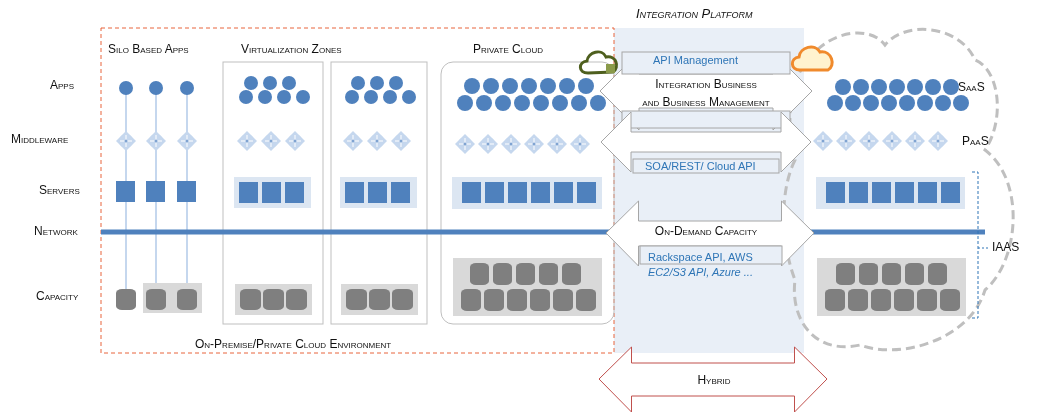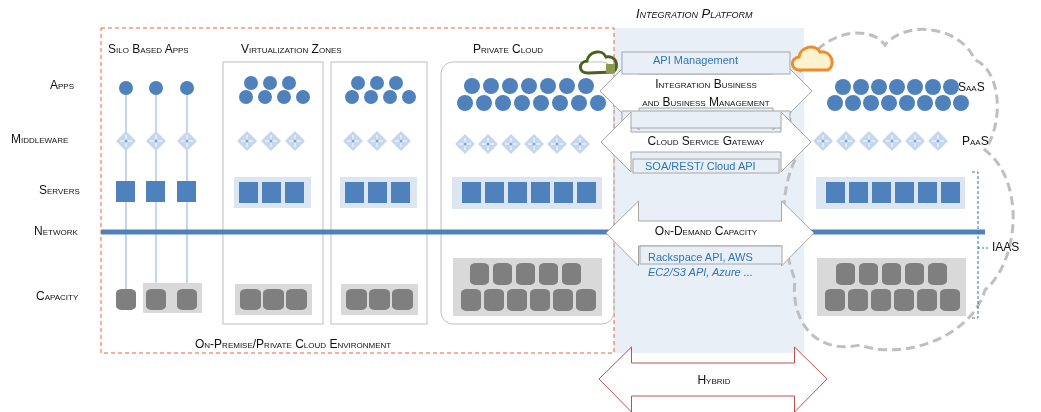--- a/index.html
+++ b/index.html
@@ -303,21 +303,20 @@
   <div class="lbl sc" style="left:36px;top:289px;">Capacity</div>
 
   <div class="lbl sc" style="left:108px;top:42px;">Silo Based Apps</div>
   <div class="lbl sc" style="left:241px;top:42px;">Virtualization Zones</div>
   <div class="lbl sc" style="left:473px;top:42px;">Private Cloud</div>
   <div class="lbl sc" style="left:195px;top:337px;">On-Premise/Private Cloud Environment</div>
 
   <div class="blue-txt" style="left:653px;top:54px;">API Management</div>
   <div class="lbl sc" style="left:600px;top:77px;width:212px;text-align:center;">Integration Business</div>
   <div class="lbl sc" style="left:600px;top:95px;width:212px;text-align:center;">and Business Management</div>
-  <div class="lbl sc" style="left:600px;top:134px;width:212px;text-align:center;">Cloud Service Gateway</div>
   <div class="blue-txt" style="left:645px;top:160px;">SOA/REST/  Cloud API</div>
   <div class="lbl sc" style="left:600px;top:224px;width:212px;text-align:center;">On-Demand Capacity</div>
   <div class="blue-txt" style="left:648px;top:251px;">Rackspace API, AWS</div>
   <div class="blue-txt" style="left:648px;top:266px;font-style:italic;">EC2/S3  API, Azure ...</div>
   <div class="lbl sc" style="left:600px;top:373px;width:228px;text-align:center;">Hybrid</div>
 
   <div class="lbl sc" style="left:958px;top:80px;">SaaS</div>
   <div class="lbl sc" style="left:962px;top:134px;">PaaS</div>
   <div class="lbl" style="left:992px;top:240px;">IAAS</div>
 </div>

